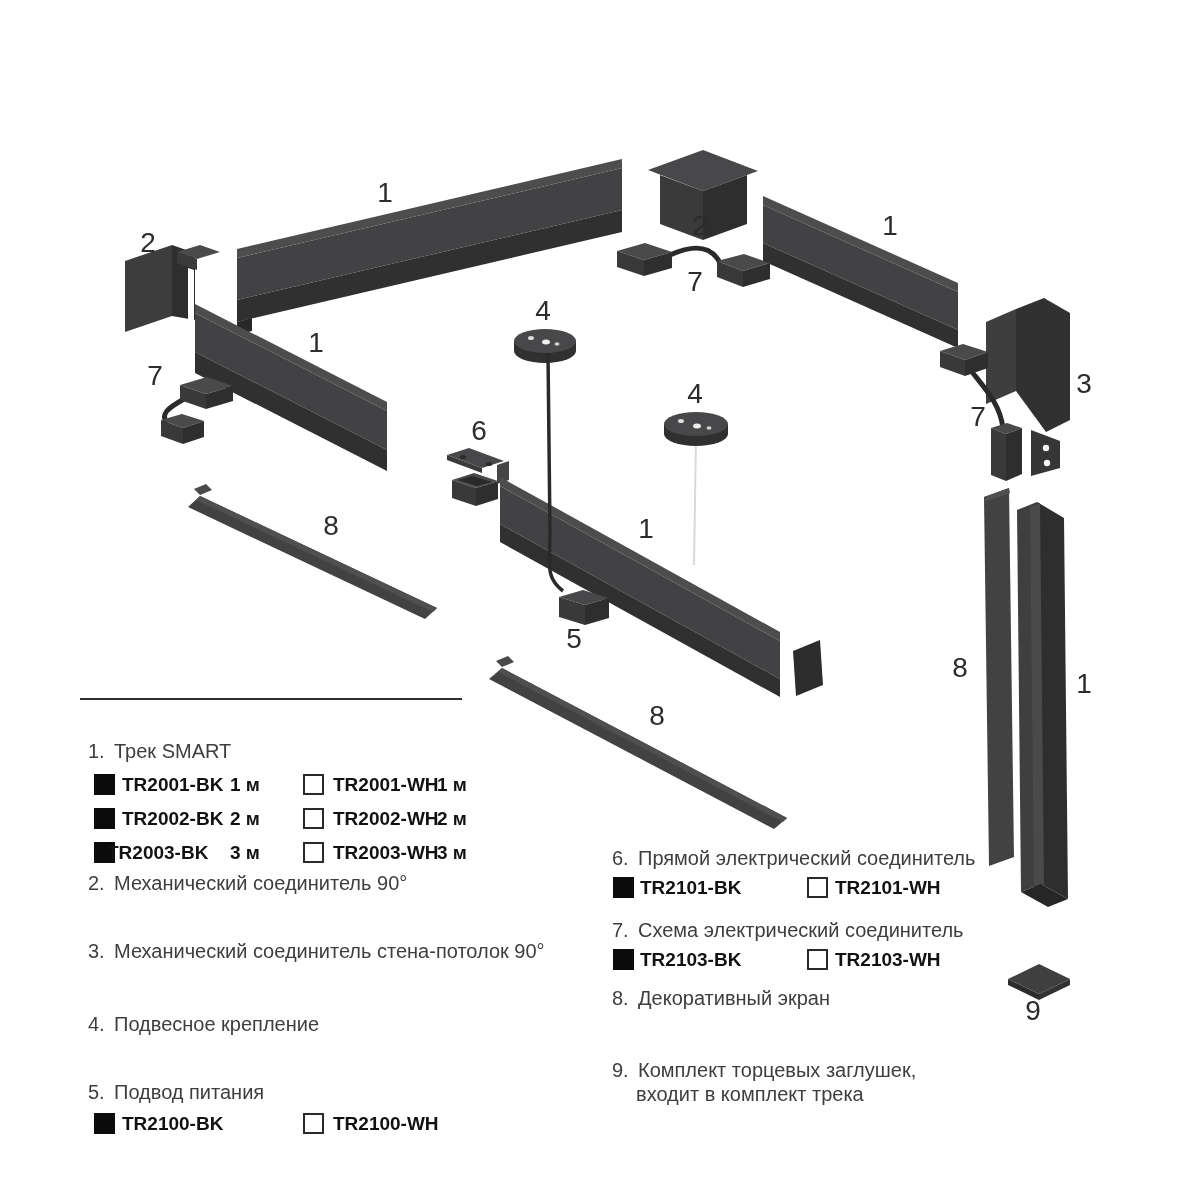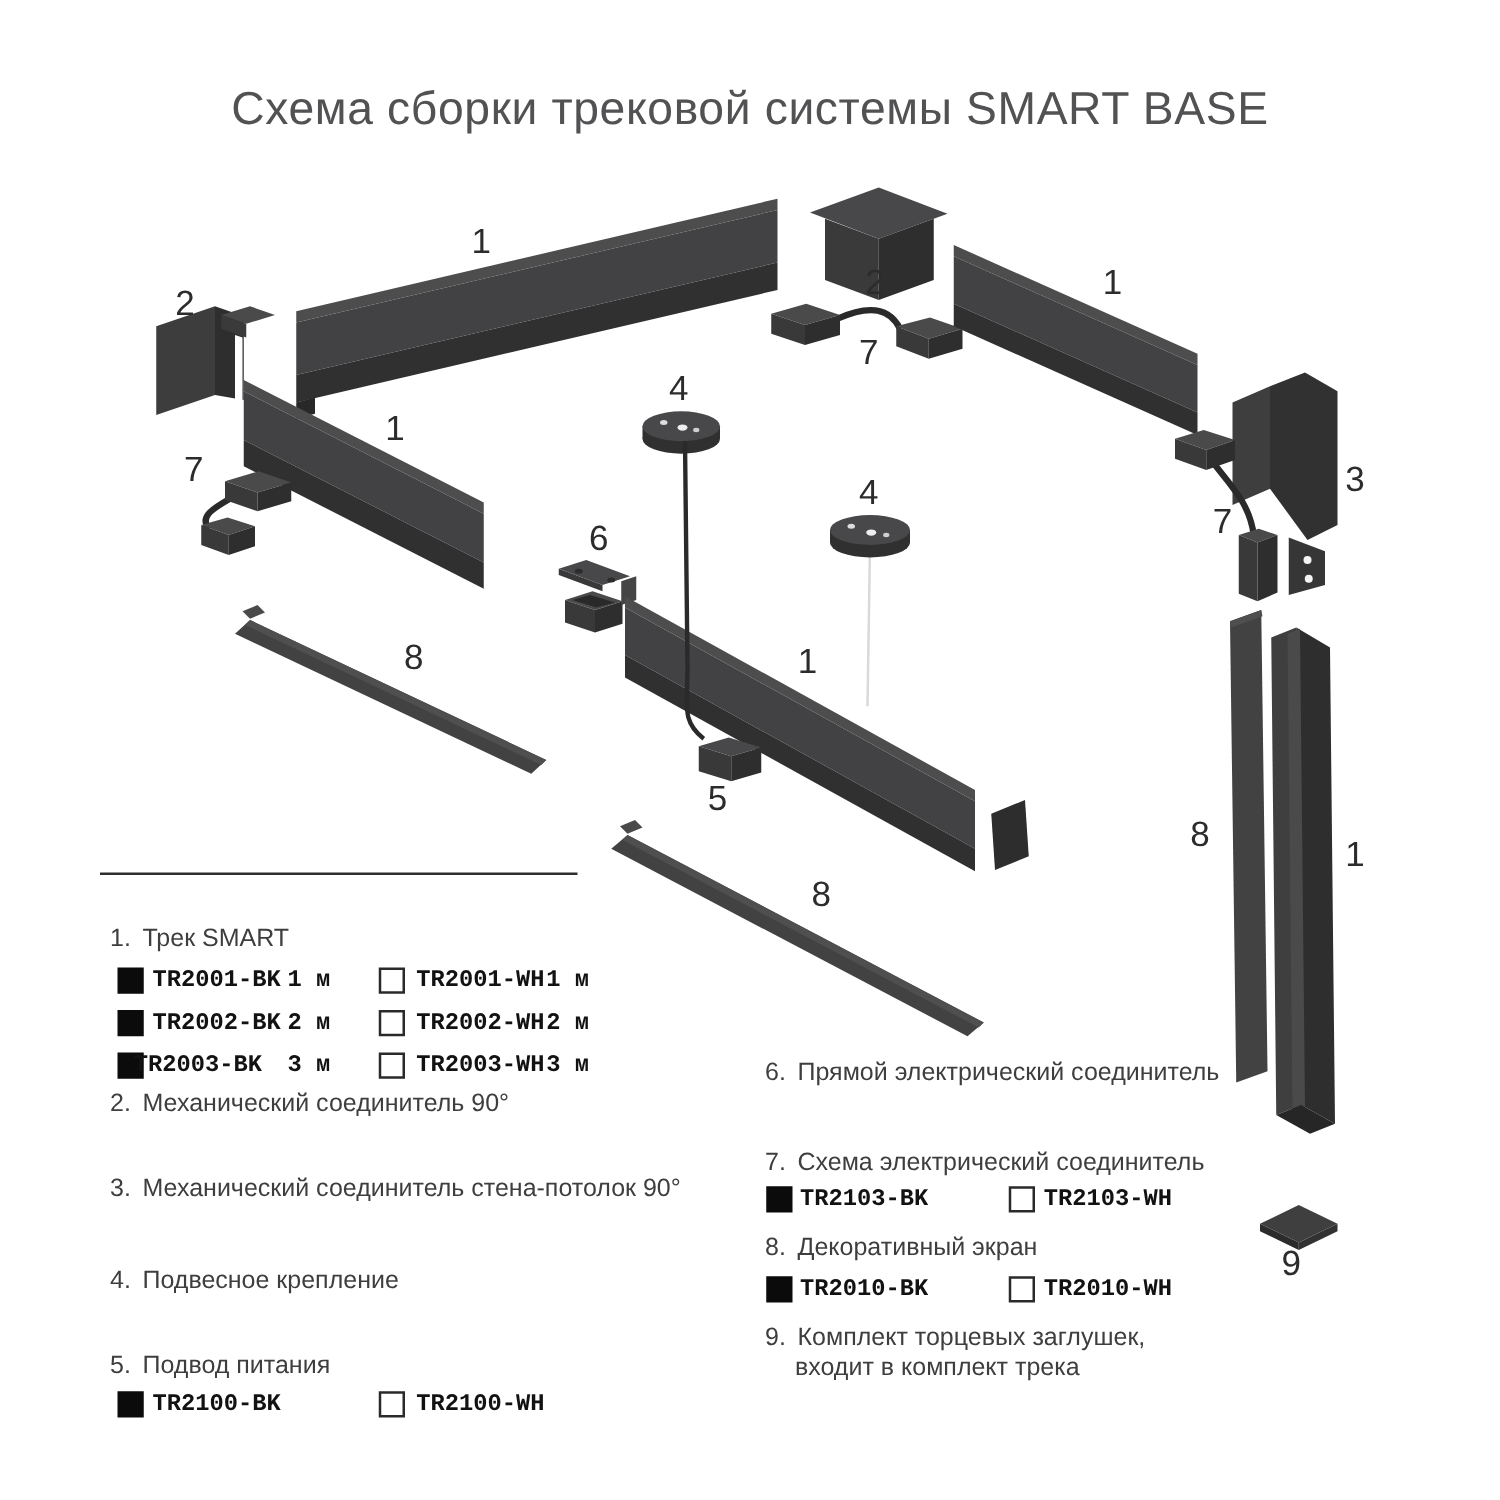--- a/index.html
+++ b/index.html
@@ -6,32 +6,31 @@
     font-family:"Liberation Sans", sans-serif;}
   #page{position:relative;width:1200px;height:1200px;background:#fff;}
   #diagram-svg{position:absolute;left:0;top:0;z-index:0;}
   .dlabel{font-family:"Liberation Sans",sans-serif;font-size:28px;font-weight:300;fill:#2c2c2c;text-anchor:middle;}
   .page-title{position:absolute;left:0;top:66px;width:1200px;text-align:center;
     font-size:37px;font-weight:300;color:#525254;letter-spacing:.5px;white-space:nowrap;z-index:2;}
   .separator{position:absolute;left:80px;top:698px;width:382px;height:0;border-top:2px solid #2e2e2e;z-index:2;}
   .lg-header{position:absolute;display:flex;gap:8px;font-size:20px;line-height:24px;color:#3e3e3e;
     white-space:nowrap;z-index:2;}
   .lg-header .lg-num{min-width:18px;}
-  .lg-row{position:absolute;height:21px;width:470px;z-index:2;font-family:Liberation Mono, monospace;}
+  .lg-row{position:absolute;height:21px;width:470px;z-index:2;}
   .lg-row .code{position:absolute;top:0;line-height:21px;font-weight:700;font-size:19px;color:#121212;white-space:nowrap;}
   .cb{position:absolute;top:0;width:21px;height:21px;box-sizing:border-box;display:block;}
   .cb-bk{background:#0b0b0b;}
   .cb-wh{border:2.5px solid #2a2a2a;background:#ffffff;}
 </style>
 </head>
 <body>
 
 <div id="page">
 
-  <div class="page-title">Схема сборки трековой системы SMART BASE</div>
 
   <svg id="diagram-svg" width="1200" height="1200" viewBox="0 0 1200 1200">
 
     <g>
       <polygon points="125,261 172,245 172,316 125,332" fill="#3d3d3e"></polygon>
       <polygon points="172,245 195,253 195,320 172,316" fill="#2e2e2f"></polygon>
       <polygon points="188,268 194,270 194,322 188,320" fill="#ffffff"></polygon>
       <polygon points="177,252 200,245 220,252 197,259" fill="#4a4a4b"></polygon>
       <polygon points="177,252 197,259 197,270 177,263" fill="#3a3a3b"></polygon>
     </g>
@@ -250,42 +249,42 @@
     <span class="cb cb-bk" style="left:0"></span>
     <span class="code" style="left:28px">TR2100-BK</span>
     <span class="cb cb-wh" style="left:209px"></span>
     <span class="code" style="left:239px">TR2100-WH</span>
   </div>
 
   <div class="lg-header" style="left:612px;top:846px">
     <span class="lg-num">6.</span>
     <span class="lg-name">Прямой электрический соединитель</span>
   </div>
+  <div class="lg-row" style="left:613px;top:877px">
+    <span class="cb cb-bk" style="left:0"></span>
+    <span class="code" style="left:27px">TR2101-BK</span>
+    <span class="cb cb-wh" style="left:194px"></span>
+    <span class="code" style="left:222px">TR2101-WH</span>
+  </div>
 
   <div class="lg-header" style="left:612px;top:918px">
     <span class="lg-num">7.</span>
     <span class="lg-name">Схема электрический соединитель</span>
   </div>
   <div class="lg-row" style="left:613px;top:949px">
     <span class="cb cb-bk" style="left:0"></span>
     <span class="code" style="left:27px">TR2103-BK</span>
     <span class="cb cb-wh" style="left:194px"></span>
     <span class="code" style="left:222px">TR2103-WH</span>
   </div>
 
   <div class="lg-header" style="left:612px;top:986px">
     <span class="lg-num">8.</span>
     <span class="lg-name">Декоративный экран</span>
   </div>
-  <div class="lg-row" style="left:613px;top:1021px">
-    <span class="cb cb-bk" style="left:0"></span>
-    <span class="code" style="left:27px">TR2010-BK</span>
-    <span class="cb cb-wh" style="left:194px"></span>
-    <span class="code" style="left:222px">TR2010-WH</span>
-  </div>
 
   <div class="lg-header" style="left:612px;top:1058px">
     <span class="lg-num">9.</span>
     <span class="lg-name">Комплект торцевых заглушек,</span>
   </div>
   <div class="lg-header" style="left:636px;top:1082px">
     <span class="lg-name">входит в комплект трека</span>
   </div>
 
 </div>

